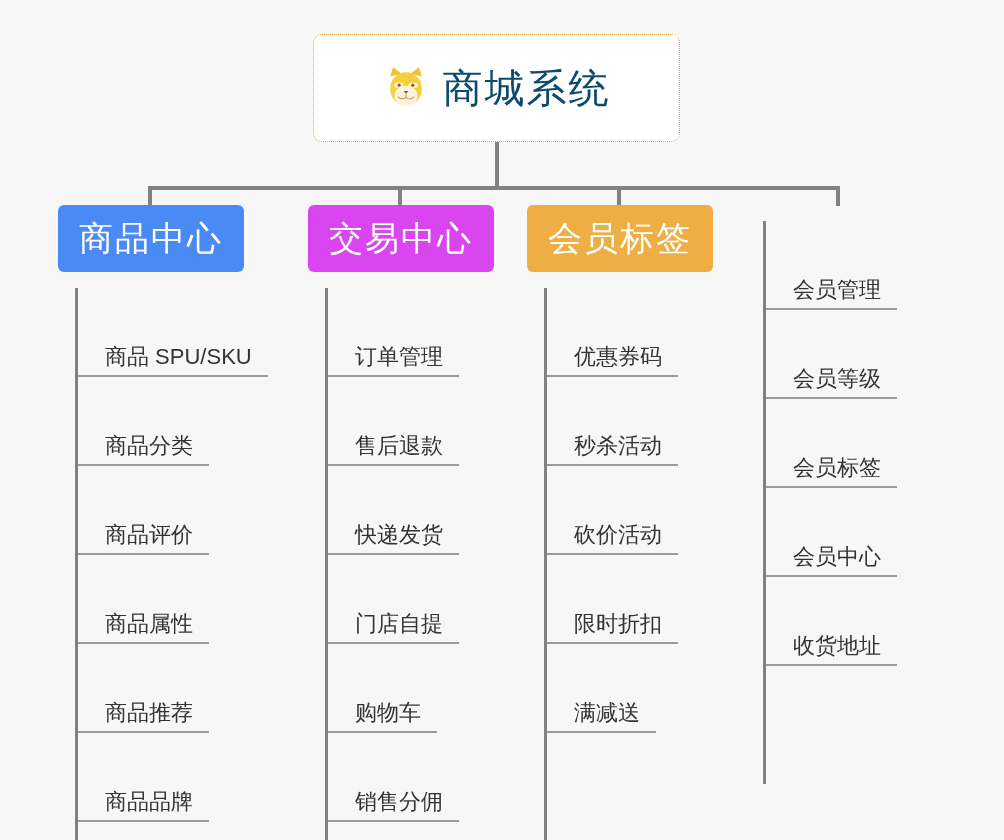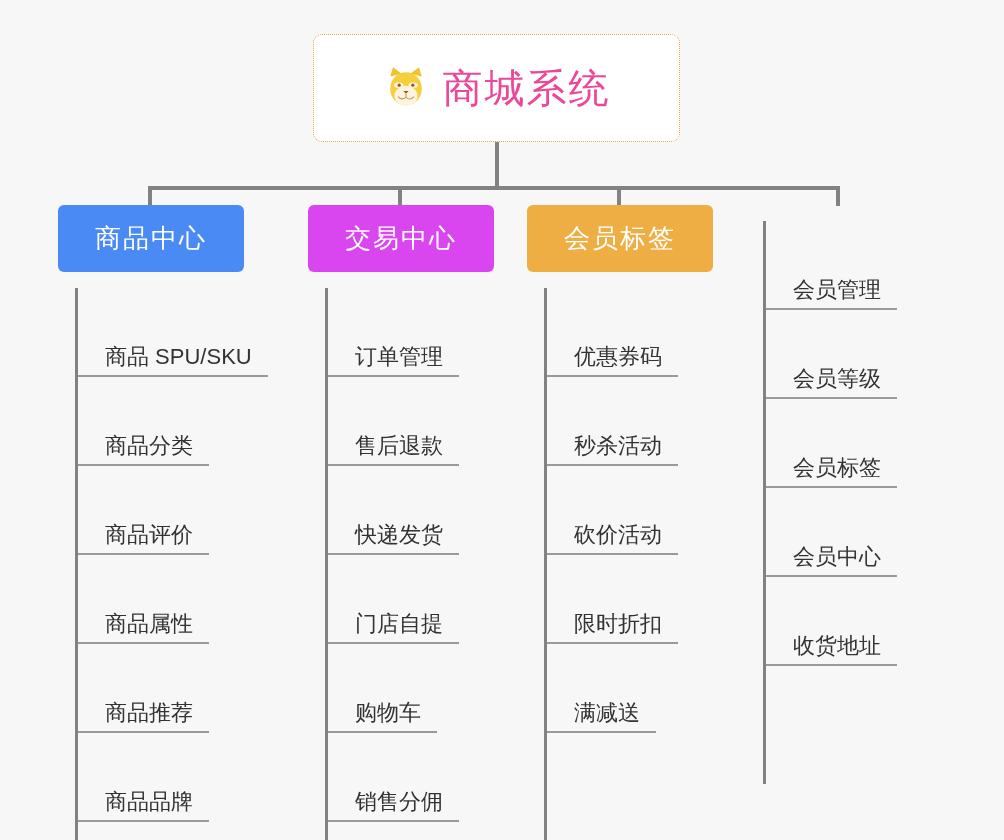--- a/index.html
+++ b/index.html
@@ -37,21 +37,21 @@
     gap: 14px;
   }
   .root-icon {
     width: 46px;
     height: 46px;
     flex: 0 0 auto;
     display: block;
   }
   .root-title {
     font-size: 40px;
-    color: #ec4899;
+    color: #0c4a6e;
     letter-spacing: 2px;
     line-height: 1;
     white-space: nowrap;
   }
 
   
   .conn {
     position: absolute;
     background: #828282;
   }
@@ -75,21 +75,21 @@
 
   
   .column {
     position: absolute;
     top: 205px;
   }
   .col-header {
     height: 67px;
     border-radius: 6px;
     color: #ffffff;
-    font-size: 26px;
+    font-size: 34px;
     letter-spacing: 2px;
     display: flex;
     align-items: center;
     justify-content: center;
     box-sizing: border-box;
   }
   .col-body {
     position: relative;
     padding-left: 19px;   
     margin-top: 16px;

